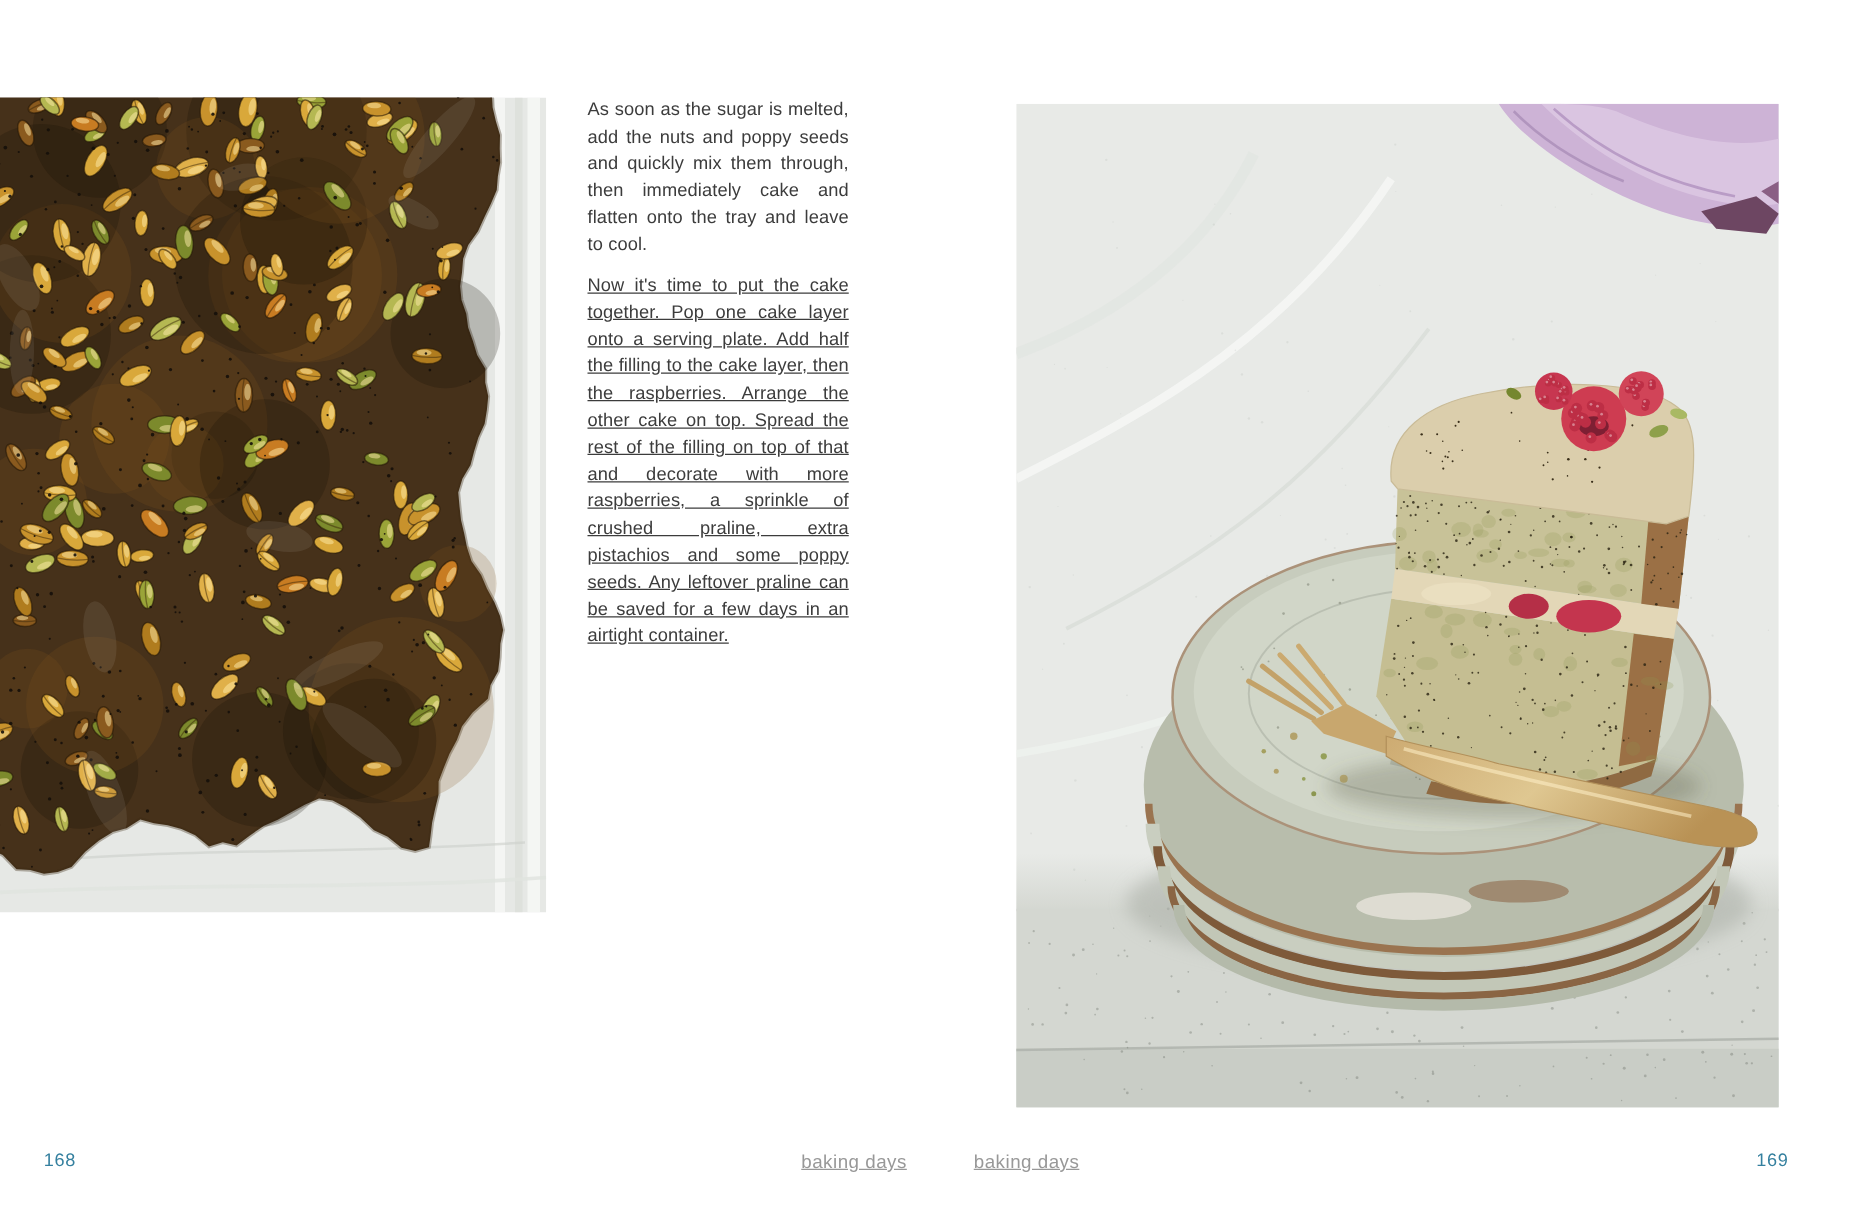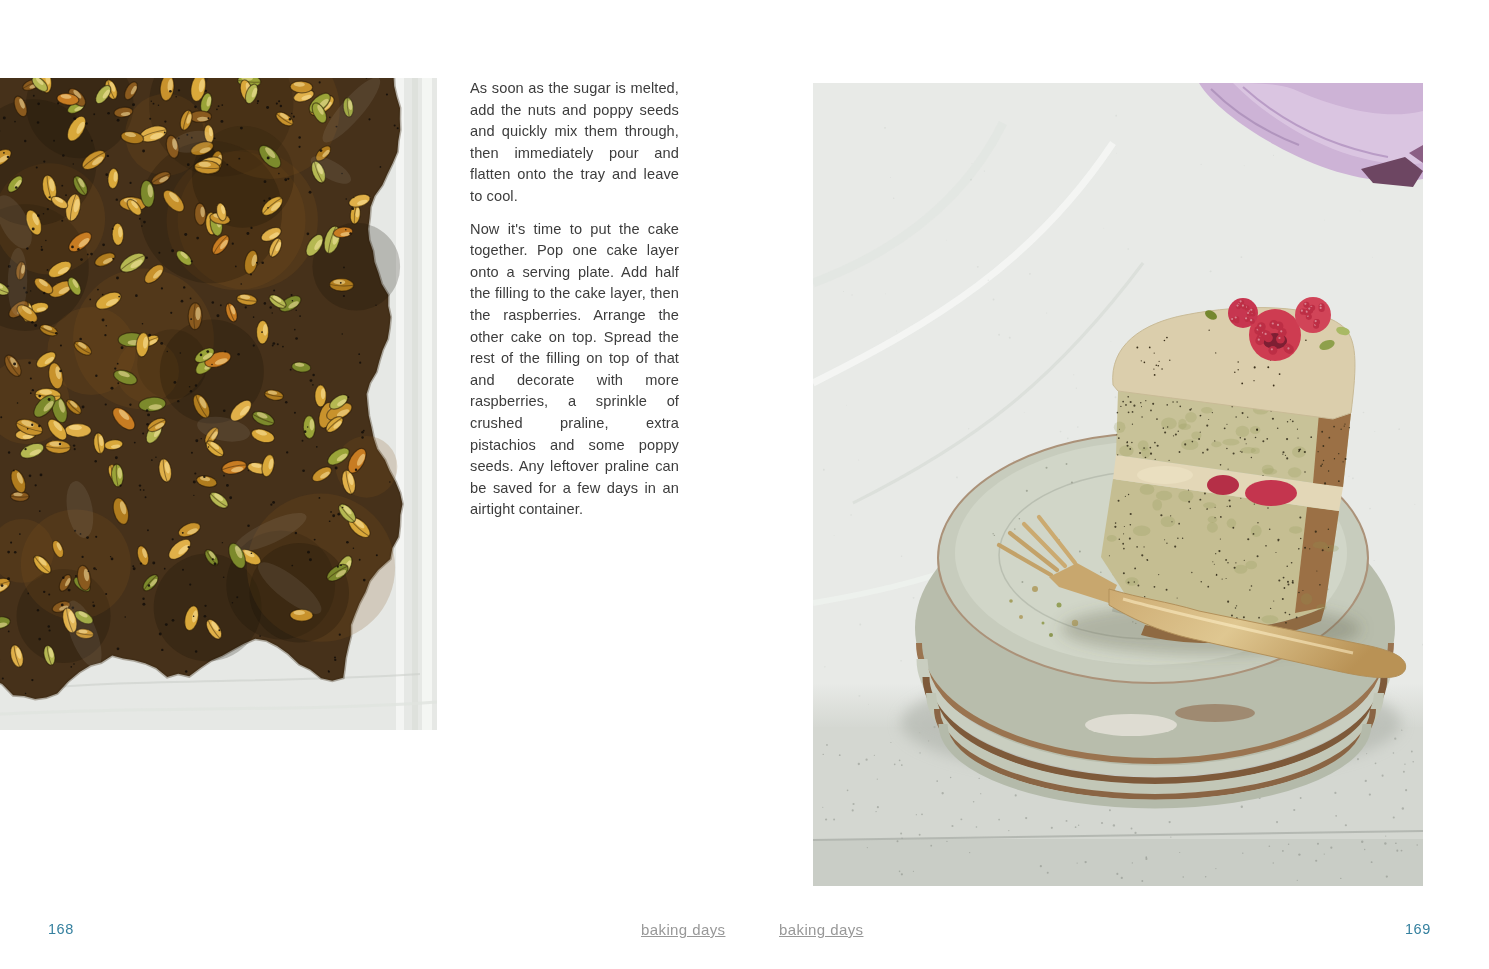--- a/index.html
+++ b/index.html
@@ -11,30 +11,30 @@
   .photo{position:absolute;}
   .photo svg{display:block;width:100%;height:100%;}
   #left-photo{left:0;top:78px;width:437px;height:652px;}
   #right-photo{left:813px;top:83px;width:610px;height:803px;}
   #text-col{
     position:absolute;left:470px;top:78px;width:209px;
     color:#3c3c3c;font-size:14.6px;line-height:21.6px;
     letter-spacing:.1px;
   }
   #text-col p{margin:0 0 11px 0;text-align:justify;text-align-last:left;}
-  #text-col p:last-child{margin-bottom:0;}
+  #text-col p:last-child{margin-bottom:0;text-decoration:underline;}
   .footer-label{
     position:absolute;top:921px;color:#989898;font-size:15px;letter-spacing:.4px;text-decoration:underline;
   }
   #footer-left{left:641px;}
   #footer-right{left:779px;}
   .page-num{
     position:absolute;top:921px;font-size:14.5px;color:#35809f;letter-spacing:.5px;
   }
-  #pn-left{left:48px;text-align:center;}
+  #pn-left{left:35px;text-align:center;}
   #pn-right{left:1405px;}
 </style>
 </head>
 <body>
 
 <div id="left-photo" class="photo" role="img" aria-label="Pistachio and poppy seed praline brittle spread on parchment paper">
   <svg viewBox="0 0 437 652">
     <rect x="0" y="0" width="437" height="652" fill="#e6e8e5"></rect>
     <rect x="396" y="0" width="8" height="652" fill="rgba(255,255,255,0.55)"></rect>
     <rect x="412" y="0" width="6" height="652" fill="rgba(213,217,212,0.5)"></rect>
@@ -1219,21 +1219,21 @@
         <ellipse cx="330.83377099363133" cy="92.00613750144839" rx="22.704243158223107" ry="8.984473971650004" fill="rgba(255,255,255,0.08)" transform="rotate(30 331 92)"></ellipse>
         <ellipse cx="289.8599764611572" cy="510.2474866434932" rx="39.11237103049643" ry="12.002449046820402" fill="rgba(255,255,255,0.08)" transform="rotate(38 290 510)"></ellipse>
         <ellipse cx="223.61288050655276" cy="351.27814058214426" rx="26.912097573513165" ry="11.551165208220482" fill="rgba(255,255,255,0.08)" transform="rotate(11 224 351)"></ellipse>
         <ellipse cx="17.639810799155384" cy="204.4912606012076" rx="33.813175848918036" ry="9.705671794712543" fill="rgba(255,255,255,0.08)" transform="rotate(91 18 204)"></ellipse>
         <ellipse cx="84.14985102368519" cy="556.2398579902947" rx="35.68025288870558" ry="13.155616417527199" fill="rgba(255,255,255,0.08)" transform="rotate(69 84 556)"></ellipse>
       </g>
   </svg>
 </div>
 
 <div id="text-col">
-  <p>As soon as the sugar is melted, add the nuts and poppy seeds and quickly mix them through, then immediately pour and flatten onto the tray and leave to cool.</p>
+  <p>As soon as the sugar is melted, add the nuts and poppy seeds and quickly mix them through, then immediately cake and flatten onto the tray and leave to cool.</p>
   <p>Now it's time to put the cake together. Pop one cake layer onto a serving plate. Add half the filling to the cake layer, then the raspberries. Arrange the other cake on top. Spread the rest of the filling on top of that and decorate with more raspberries, a sprinkle of crushed praline, extra pistachios and some poppy seeds. Any leftover praline can be saved for a few days in an airtight container.</p>
 </div>
 
 <div id="right-photo" class="photo" role="img" aria-label="Slice of two-layer pistachio poppy seed cake with cream filling and raspberries on a stack of rustic ceramic plates with a brass fork, lavender napkin behind">
   <svg viewBox="0 0 610 803">
     <defs>
       <linearGradient id="brassGrad" x1="0" y1="0" x2="1" y2="0.3">
         <stop offset="0" stop-color="#cdab72"></stop>
         <stop offset="0.5" stop-color="#dfc791"></stop>
         <stop offset="1" stop-color="#b99255"></stop>

